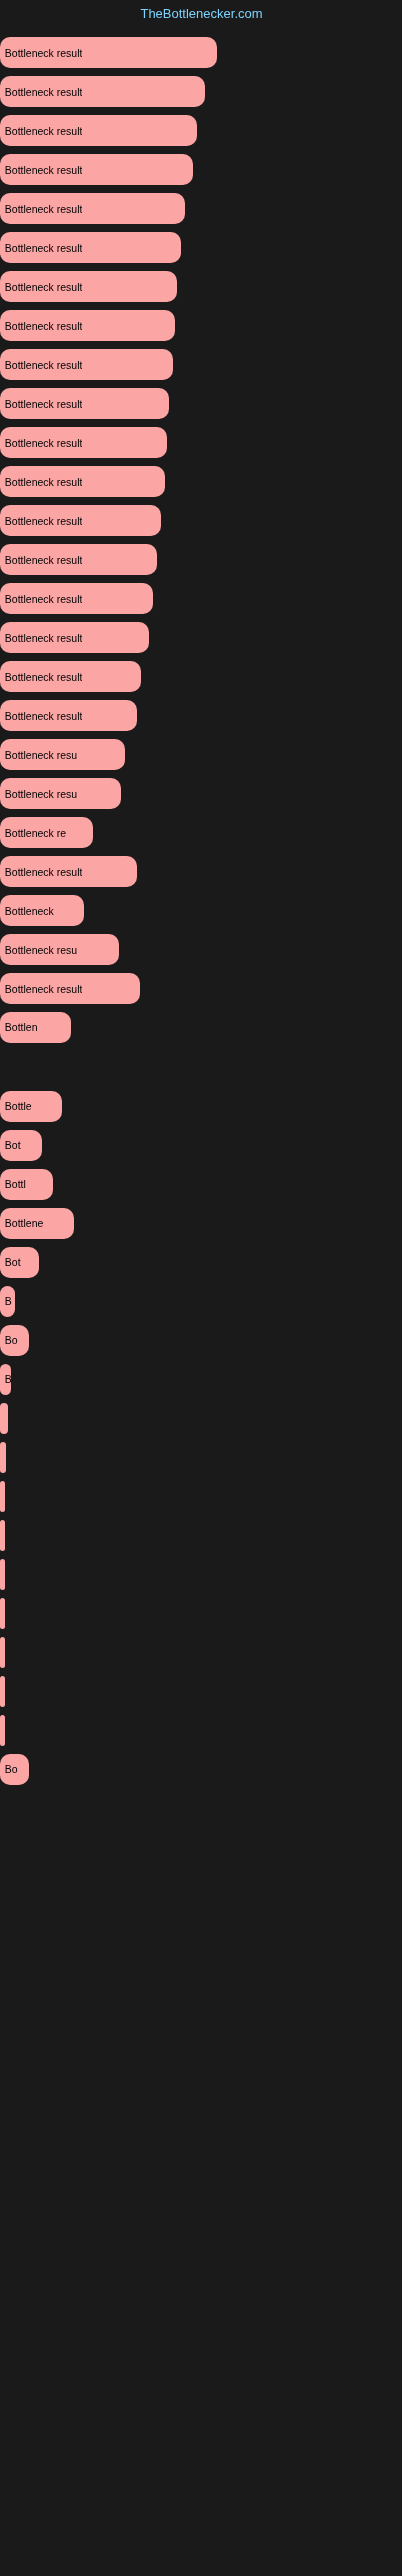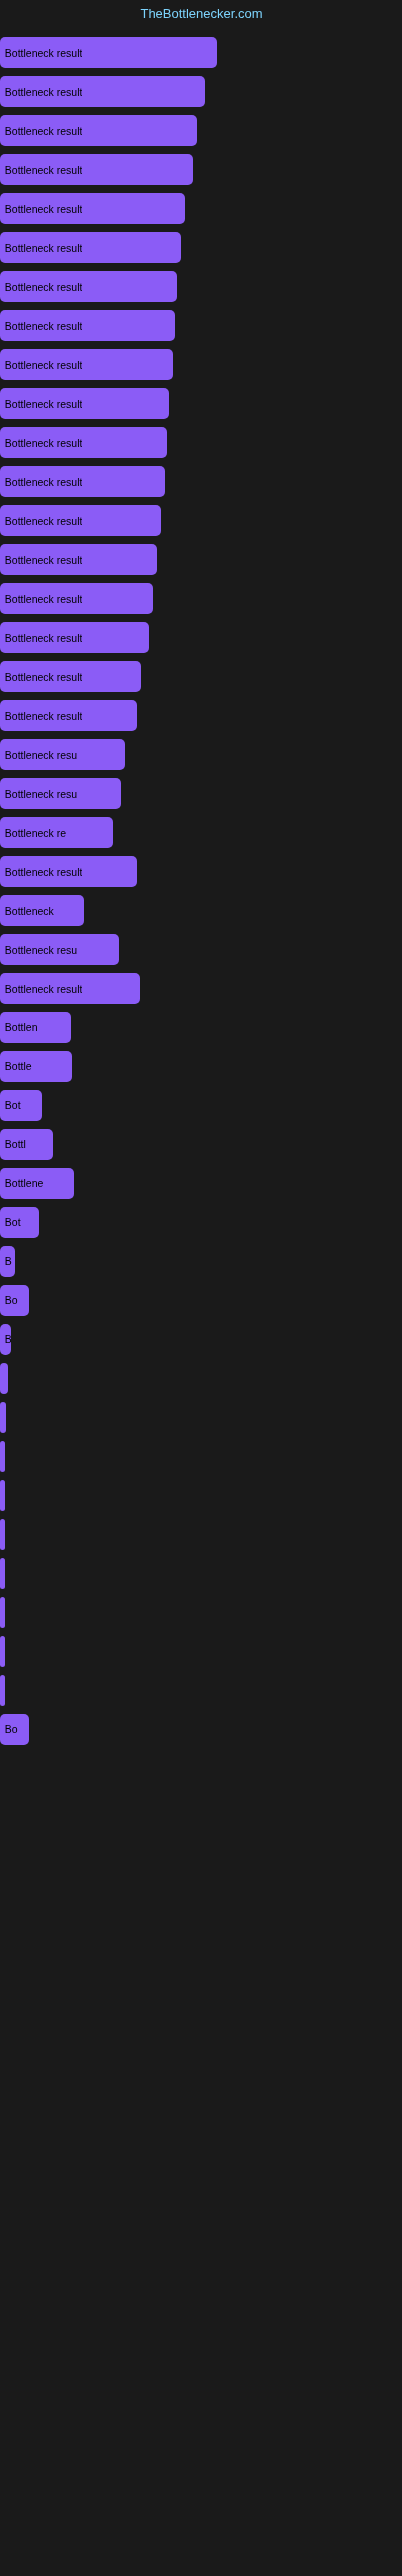--- a/index.html
+++ b/index.html
@@ -27,26 +27,26 @@
     .bars-container {
       padding: 8px 0;
     }
 
     .bar-row {
       margin-bottom: 4.8px;
       padding: 1.6px 0;
     }
 
     .bar {
-      background-color: #8b5cf6;
+      background-color: #fca5a5;
       height: 31px;
       display: flex;
       align-items: center;
       padding-left: 4.8px;
-      border-radius: 5px;
+      border-radius: 10px;
     }
 
     .bar-label {
       color: #000000;
       font-size: 10.5px;
       font-weight: normal;
       white-space: nowrap;
       overflow: hidden;
     }
   </style>
@@ -152,21 +152,21 @@
       <div class="bar" style="width: 125px;">
         <span class="bar-label">Bottleneck resu</span>
       </div>
     </div>
     <div class="bar-row">
       <div class="bar" style="width: 121px;">
         <span class="bar-label">Bottleneck resu</span>
       </div>
     </div>
     <div class="bar-row">
-      <div class="bar" style="width: 113px;">
+      <div class="bar" style="width: 93px;">
         <span class="bar-label">Bottleneck re</span>
       </div>
     </div>
     <div class="bar-row">
       <div class="bar" style="width: 137px;">
         <span class="bar-label">Bottleneck result</span>
       </div>
     </div>
     <div class="bar-row">
       <div class="bar" style="width: 84px;">
@@ -182,21 +182,21 @@
       <div class="bar" style="width: 140px;">
         <span class="bar-label">Bottleneck result</span>
       </div>
     </div>
     <div class="bar-row">
       <div class="bar" style="width: 71px;">
         <span class="bar-label">Bottlen</span>
       </div>
     </div>
     <div class="bar-row">
-      <div class="bar" style="width: 72px;">
+      <div class="bar" style="width: 62px; margin-top: 40px;">
         <span class="bar-label">Bottle</span>
       </div>
     </div>
     <div class="bar-row">
       <div class="bar" style="width: 42px;">
         <span class="bar-label">Bot</span>
       </div>
     </div>
     <div class="bar-row">
       <div class="bar" style="width: 53px;">

